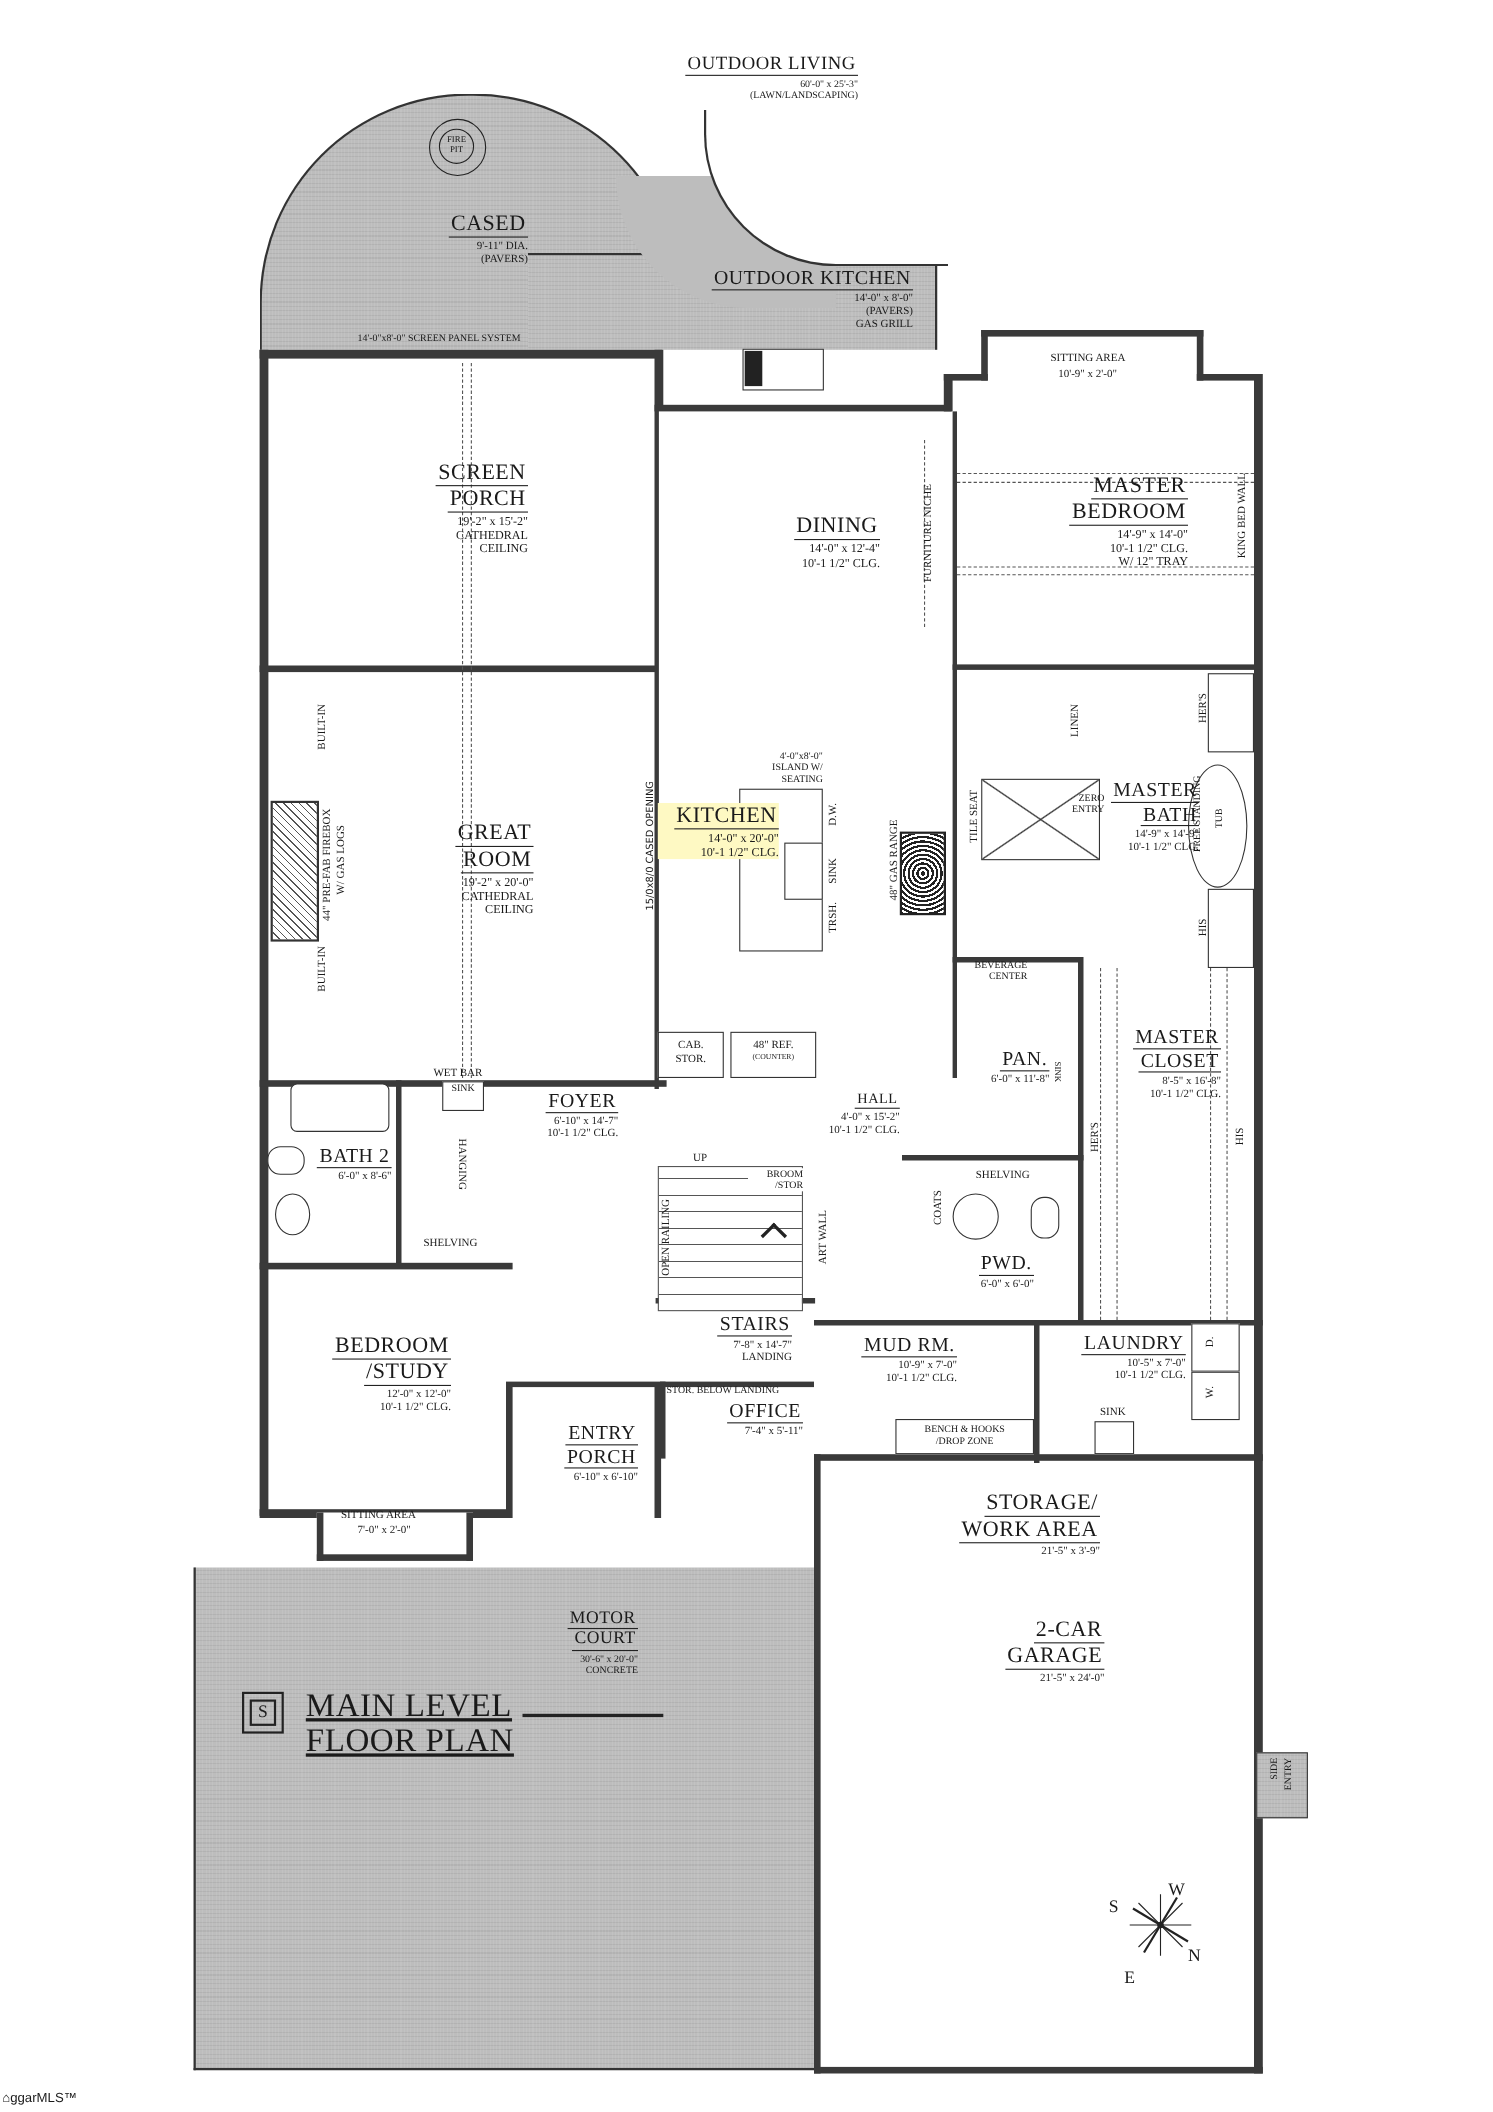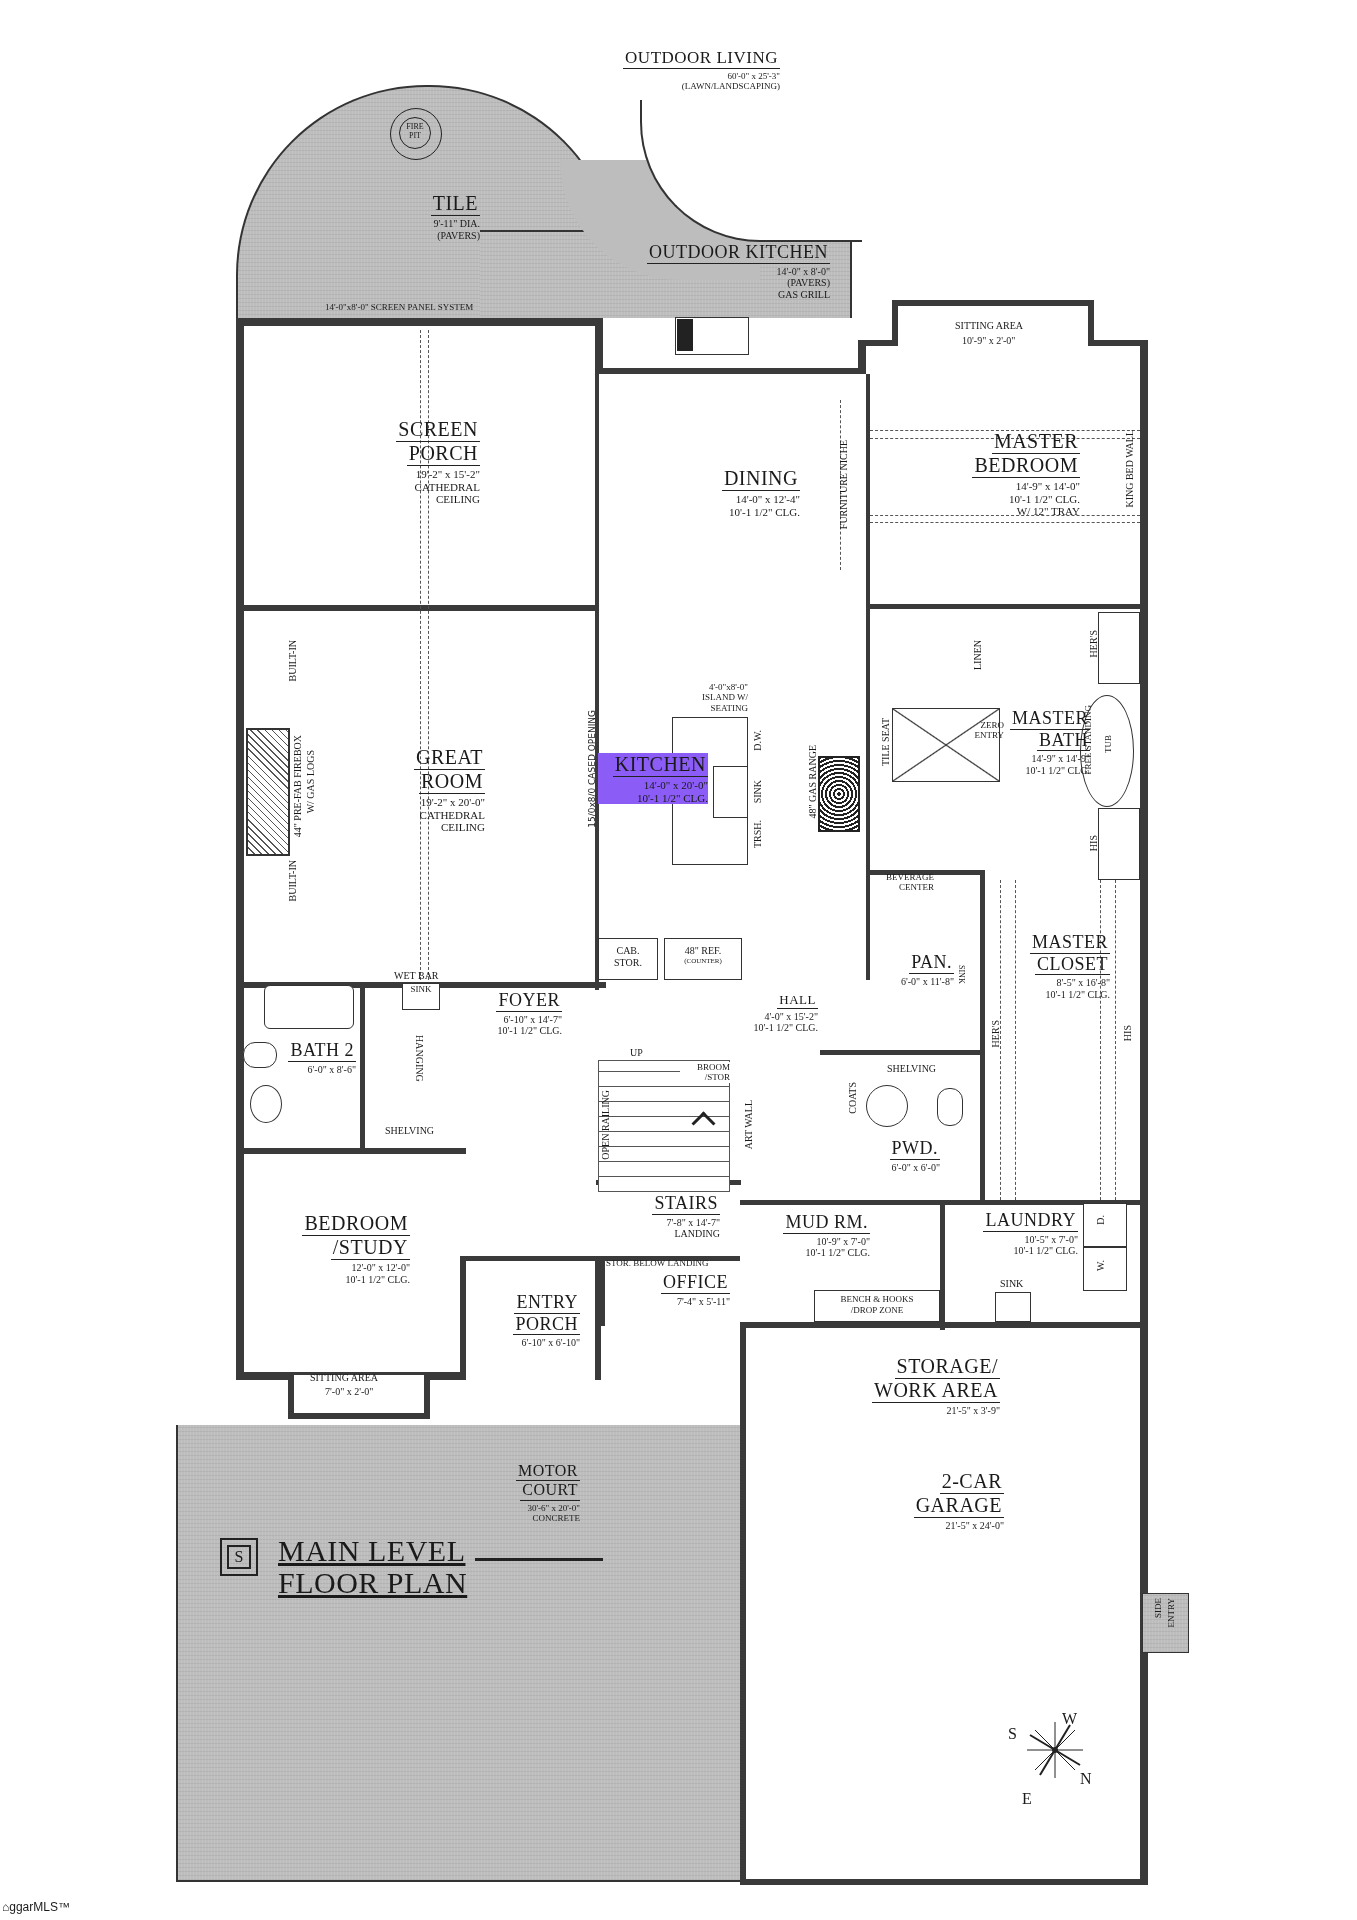--- a/index.html
+++ b/index.html
@@ -86,21 +86,21 @@
   <div class="dim" style="font-size:9px;">60'-0" x 25'-3"</div>
   <div class="dim" style="font-size:9px;margin-top:0;">(LAWN/LANDSCAPING)</div>
 </div>
 
 <div class="abs" style="left:390px;top:108px;width:50px;height:50px;border:1.5px solid #222;border-radius:50%;"></div>
 <div class="abs" style="left:399px;top:117px;width:32px;height:32px;border:1.5px solid #222;border-radius:50%;font-size:8px;text-align:center;line-height:1.1;padding-top:5px;box-sizing:border-box;">
   <div>FIRE</div>
   <div>PIT</div>
 </div>
 <div class="room" style="left:360px;top:192px;width:120px;">
-  <div class="name">TILE</div>
+  <div class="name">CASED</div>
   <div class="dim" style="font-size:10px;">9'-11" DIA.</div>
   <div class="dim" style="font-size:10px;margin-top:0;">(PAVERS)</div>
 </div>
 
 <div class="room" style="left:590px;top:242px;width:240px;">
   <div class="name" style="font-size:18px;">OUTDOOR KITCHEN</div>
   <div class="dim" style="font-size:10px;">14'-0" x 8'-0"</div>
   <div class="dim" style="font-size:10px;margin-top:0;">(PAVERS)</div>
   <div class="dim" style="font-size:10px;margin-top:0;">GAS GRILL</div>
 </div>
@@ -153,21 +153,21 @@
 </div>
 
 <div class="vert" style="left:587px;top:710px;font-family:'DejaVu Sans',sans-serif;font-size:9px;">15/0x8/0 CASED OPENING</div>
 <div class="room" style="left:678px;top:682px;width:70px;font-size:9px;">
   <div>4'-0"x8'-0"</div>
   <div>ISLAND W/</div>
   <div>SEATING</div>
 </div>
 <div class="fixture" style="left:672px;top:717px;width:74px;height:146px;"></div>
 <div class="fixture" style="left:713px;top:766px;width:33px;height:50px;"></div>
-<div class="room" style="left:598px;top:753px;width:110px;background:#8b5cf6;">
+<div class="room" style="left:598px;top:730px;width:110px;background:#fef9c3;">
   <div class="name">KITCHEN</div>
   <div class="dim">14'-0" x 20'-0"</div>
   <div class="sub">10'-1 1/2" CLG.</div>
 </div>
 <div class="vert" style="left:752px;top:730px;">D.W.</div>
 <div class="vert" style="left:752px;top:780px;">SINK</div>
 <div class="vert" style="left:752px;top:820px;">TRSH.</div>
 <div class="vert" style="left:807px;top:745px;">48" GAS RANGE</div>
 <div class="abs" style="left:818px;top:756px;width:38px;height:72px;background:repeating-radial-gradient(circle,#222 0 2px,#fff 2px 4px);border:2px solid #222;"></div>
 <div class="fixture" style="left:598px;top:938px;width:60px;height:42px;font-size:10px;text-align:center;padding-top:6px;box-sizing:border-box;line-height:1.2;">

